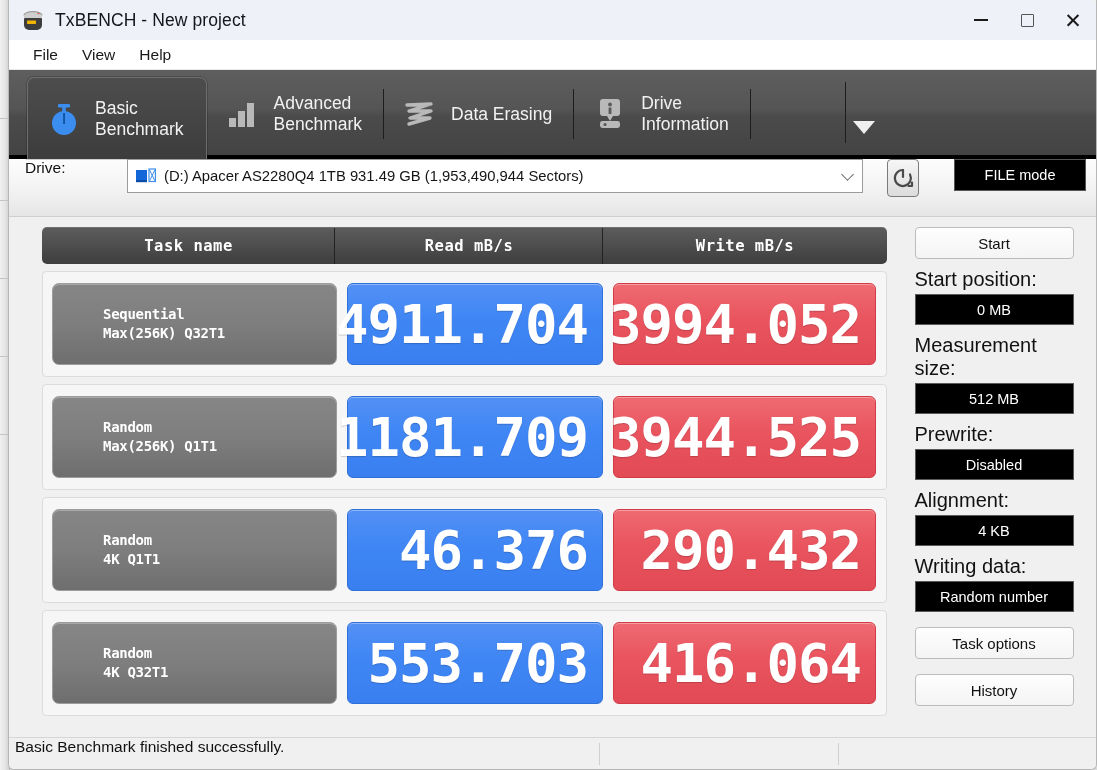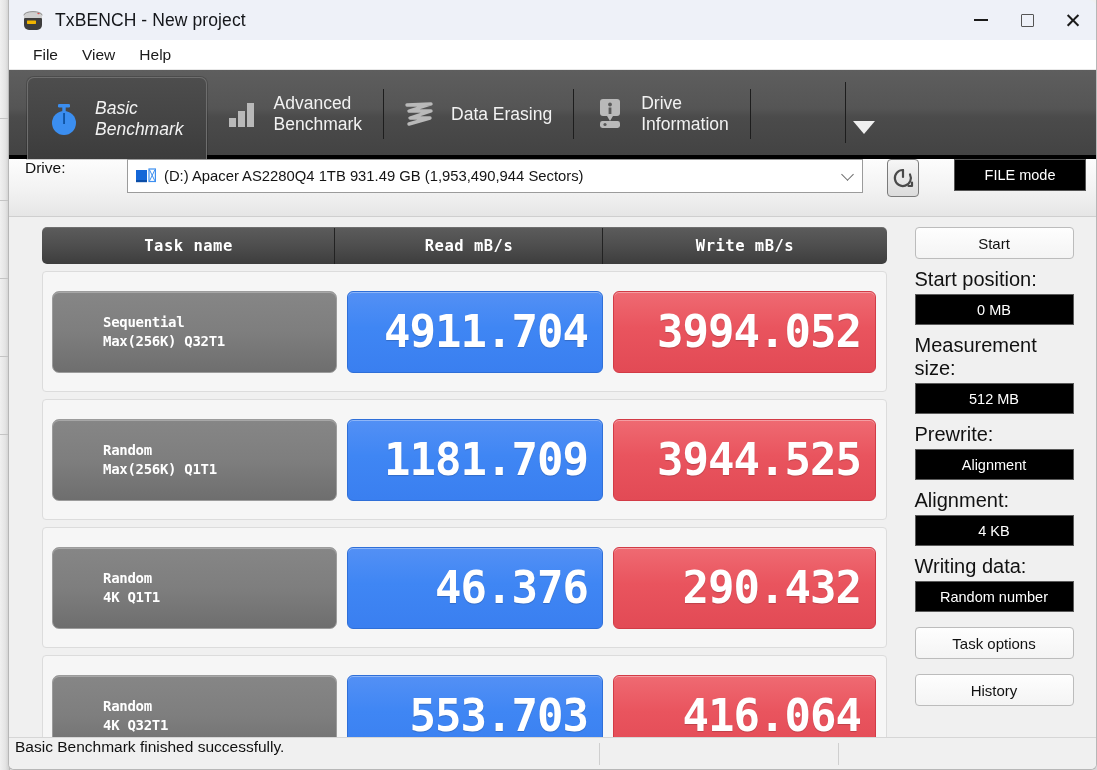--- a/index.html
+++ b/index.html
@@ -81,21 +81,20 @@
     padding: 0 22px 0 18px;
     position: relative;
   }
   .tab.active {
     background: linear-gradient(to bottom,#4d4d4d 0%,#444 55%,#3c3c3c 100%);
     border: 1px solid #6e6e6e;
     border-bottom: none;
     border-radius: 7px 7px 0 0;
     height: 82px; margin-top: 7px;
     box-shadow: 0 0 0 1px rgba(0,0,0,.18);
-    font-style: italic;
   }
   .tab .sep {
     position: absolute; right: 0; top: 12px; bottom: 12px; width: 1px; background: #1d1d1d;
   }
   .tab-label {
     color: #f2f2f2; font-size: 17.5px; line-height: 21px; white-space: pre-line;
   }
   .tab-icon { width: 36px; height: 40px; display:flex; align-items:center; justify-content:center; }
   .tab-overflow {
     position: absolute; left: 836px; top: 0; height: 89px;
@@ -163,21 +162,21 @@
     position: relative;
   }
   .col-task { width: 293px; }
   .col-read { width: 268px; }
   .col-write { width: 284px; }
   .col-read:before, .col-write:before {
     content: ""; position: absolute; left: -1px; top: -9px; bottom: -9px; width: 1px; background: #222;
   }
   .res-rows { margin-top: 7px; }
   .res-row {
-    height: 121px; background: #f6f6f6;
+    height: 106px; background: #f6f6f6;
     border: 1px solid #dcdcdc; border-radius: 4px;
     margin-bottom: 7px;
     display: flex; align-items: center; padding: 14px 6px;
   }
   .task-box {
     width: 285px; height: 82px; margin-left: 3px;
     background: linear-gradient(to bottom,#868686 0%,#7e7e7e 50%,#6e6e6e 100%);
     border: 1px solid #9c9c9c; border-radius: 7px;
     display: flex; flex-direction: column; justify-content: center;
     padding-left: 50px;
@@ -198,21 +197,21 @@
     background: linear-gradient(to bottom,#5390f5 0%,#3f86f4 45%,#3a7ff0 100%);
     border: 1px solid #2f6fd8;
   }
   .val-write {
     width: 263px; margin-left: 10px;
     background: linear-gradient(to bottom,#ef6a72 0%,#e9545e 45%,#e24a55 100%);
     border: 1px solid #d23b46;
   }
   .val-text {
     color: #fff; font-family: "DejaVu Sans Mono", monospace;
-    font-size: 44px; font-weight: bold; letter-spacing: -1px;
+    font-size: 54px; font-weight: bold; letter-spacing: -1px;
     text-shadow: 0 1px 1px rgba(0,0,0,.18);
   }
 
   
   .side {
     width: 192px; margin-left: 11px; padding-top: 10px;
   }
   .side-btn {
     width: 159px; height: 32px; margin: 0 auto;
     background: linear-gradient(to bottom,#fefefe,#f4f4f4);
@@ -443,21 +442,21 @@
     <div class="side">
       <div class="side-btn">Start</div>
 
       <div class="side-label">Start position:</div>
       <div class="side-value">0 MB</div>
 
       <div class="side-label">Measurement size:</div>
       <div class="side-value">512 MB</div>
 
       <div class="side-label">Prewrite:</div>
-      <div class="side-value">Alignment</div>
+      <div class="side-value">Disabled</div>
 
       <div class="side-label">Alignment:</div>
       <div class="side-value">4 KB</div>
 
       <div class="side-label">Writing data:</div>
       <div class="side-value">Random number</div>
 
       <div class="side-gap"></div>
       <div class="side-btn">Task options</div>
       <div class="side-gap"></div>

